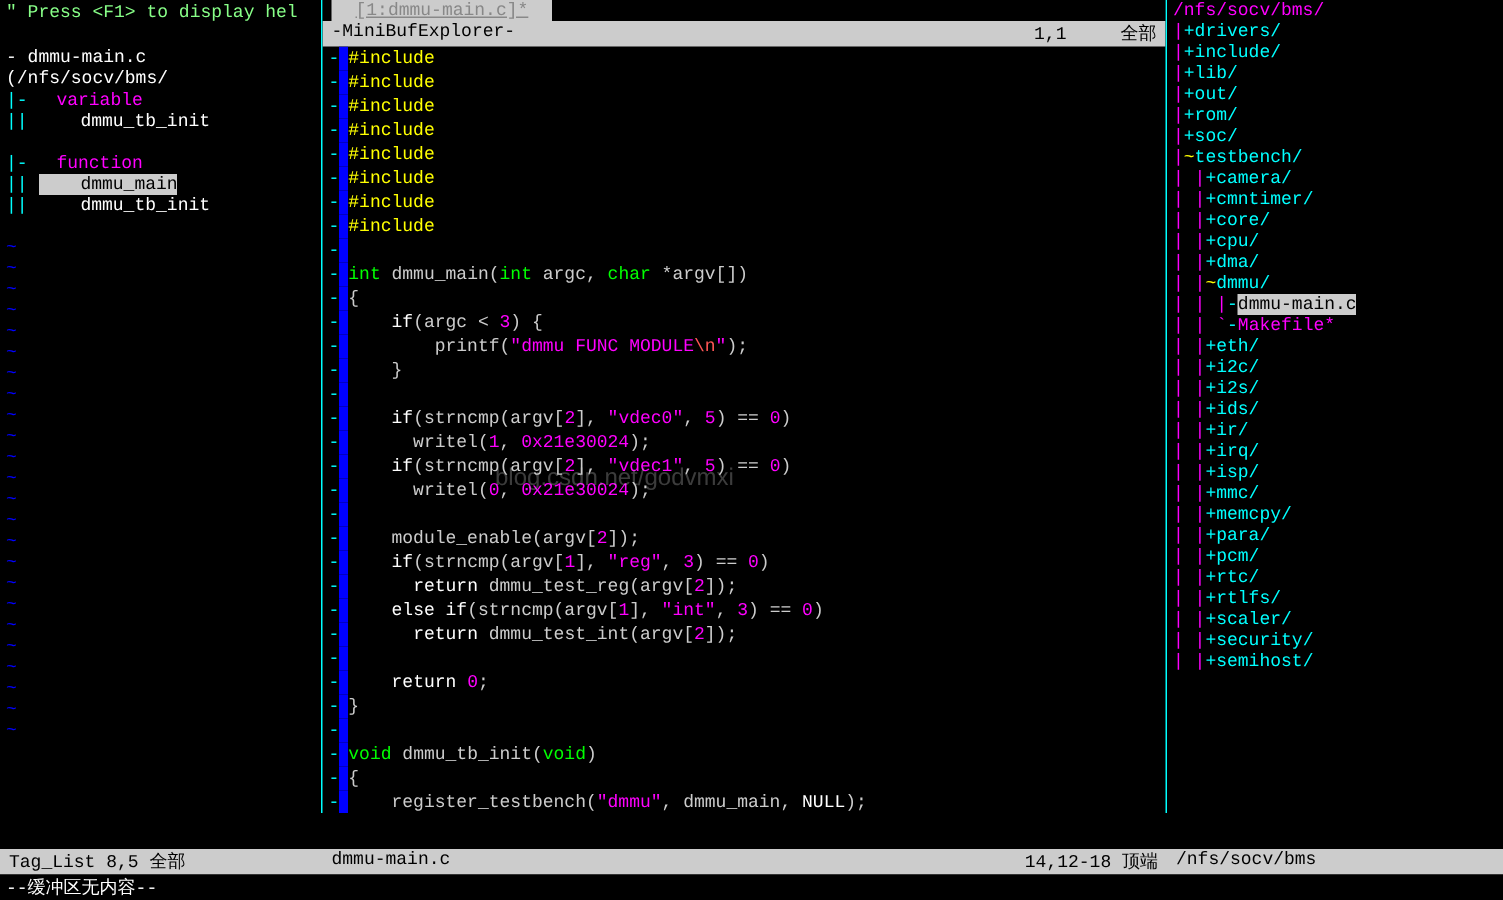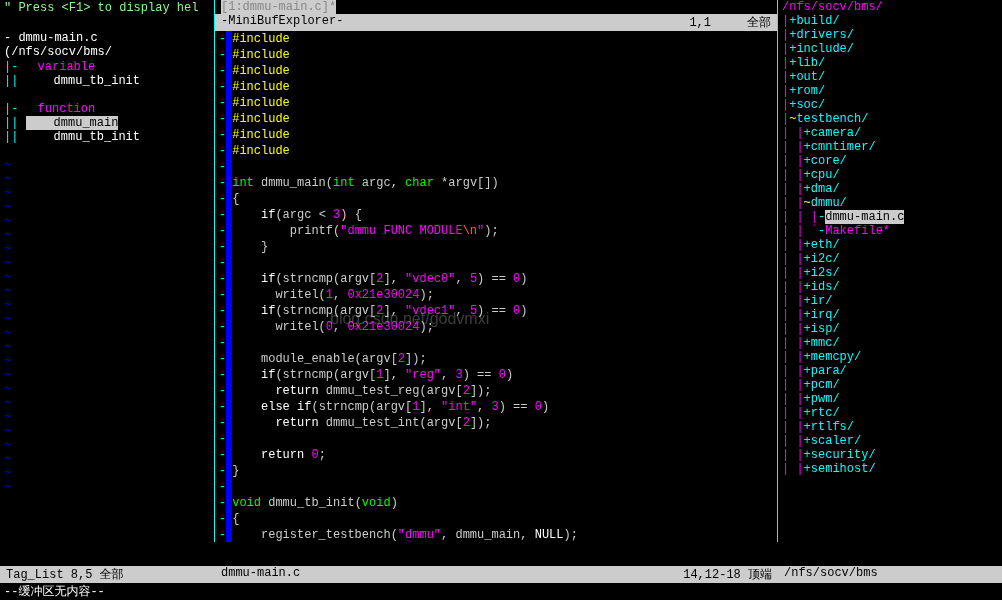--- a/index.html
+++ b/index.html
@@ -13,21 +13,21 @@
 .help-line { color:#8f8; padding:1px 4px; white-space:nowrap; overflow:hidden; }
 .tag-header { color:#fff; padding:1px 4px; }
 .tag-line { padding:0 4px; white-space:nowrap; }
 .tilde { color:#00f; }
 .bar { color:#0ff; }
 .dash { color:#0ff; }
 .tag-kw { color:#ff00ff; padding-left:12px; }
 .tag-item { color:#fff; padding-left:28px; }
 .tag-item.sel { background:#ccc; color:#000; }
 .minibuf { display:flex; justify-content:space-between; padding:0 6px; background:#000; color:#0ff; }
-.minibuf .tab { background:#ccc; color:#888; padding:0 0; }
+.minibuf .tab { background:#ccc; color:#888; padding:0 16px;text-decoration:underline; }
 .minibuf-status { background:#ccc; color:#000; display:flex; justify-content:space-between; padding:0 6px; }
 .code-area { flex:1; overflow:hidden; }
 .code-line { white-space:pre; padding-left:4px; height:16px; line-height:16px; }
 .gutter { color:#0ff; }
 .fold { background:#00f; color:#000; display:inline-block; width:6px; }
 .kw-include { color:#ff0; }
 .kw-header { color:#f0f; }
 .kw-type { color:#0f0; }
 .kw-ctrl { color:#ffffff; }
 .kw-str { color:#f0f; }
@@ -136,21 +136,20 @@
           <div class="code-line"><span class="gutter">-</span><span class="fold"> </span></div>
           <div class="code-line"><span class="gutter">-</span><span class="fold"> </span><span class="kw-type">void</span> dmmu_tb_init(<span class="kw-type">void</span>)</div>
           <div class="code-line"><span class="gutter">-</span><span class="fold"> </span>{</div>
           <div class="code-line"><span class="gutter">-</span><span class="fold"> </span>    register_testbench(<span class="kw-str">"dmmu"</span>, dmmu_main, <span class="kw-giant">NULL</span>);</div>
         </div>
 </div>
 
 <div class="right-panel">
   <div class="dir-line"><span class="d-bar">/nfs/socv/bms/</span></div>
   <div id="dir-body">
-          <div class="dir-line"><span class="d-bar">|</span><span class="d-top">+</span><span class="d-top">build/</span></div>
           <div class="dir-line"><span class="d-bar">|</span><span class="d-top">+</span><span class="d-top">drivers/</span></div>
           <div class="dir-line"><span class="d-bar">|</span><span class="d-top">+</span><span class="d-top">include/</span></div>
           <div class="dir-line"><span class="d-bar">|</span><span class="d-top">+</span><span class="d-top">lib/</span></div>
           <div class="dir-line"><span class="d-bar">|</span><span class="d-top">+</span><span class="d-top">out/</span></div>
           <div class="dir-line"><span class="d-bar">|</span><span class="d-top">+</span><span class="d-top">rom/</span></div>
           <div class="dir-line"><span class="d-bar">|</span><span class="d-top">+</span><span class="d-top">soc/</span></div>
           <div class="dir-line"><span class="d-bar">|</span><span class="d-tilde">~</span><span class="d-name">testbench/</span></div>
           <div class="dir-line"><span class="d-bar">| |</span><span class="d-top">+</span><span class="d-name">camera/</span></div>
           <div class="dir-line"><span class="d-bar">| |</span><span class="d-top">+</span><span class="d-name">cmntimer/</span></div>
           <div class="dir-line"><span class="d-bar">| |</span><span class="d-top">+</span><span class="d-name">core/</span></div>
@@ -163,21 +162,20 @@
           <div class="dir-line"><span class="d-bar">| |</span><span class="d-top">+</span><span class="d-name">i2c/</span></div>
           <div class="dir-line"><span class="d-bar">| |</span><span class="d-top">+</span><span class="d-name">i2s/</span></div>
           <div class="dir-line"><span class="d-bar">| |</span><span class="d-top">+</span><span class="d-name">ids/</span></div>
           <div class="dir-line"><span class="d-bar">| |</span><span class="d-top">+</span><span class="d-name">ir/</span></div>
           <div class="dir-line"><span class="d-bar">| |</span><span class="d-top">+</span><span class="d-name">irq/</span></div>
           <div class="dir-line"><span class="d-bar">| |</span><span class="d-top">+</span><span class="d-name">isp/</span></div>
           <div class="dir-line"><span class="d-bar">| |</span><span class="d-top">+</span><span class="d-name">mmc/</span></div>
           <div class="dir-line"><span class="d-bar">| |</span><span class="d-top">+</span><span class="d-name">memcpy/</span></div>
           <div class="dir-line"><span class="d-bar">| |</span><span class="d-top">+</span><span class="d-name">para/</span></div>
           <div class="dir-line"><span class="d-bar">| |</span><span class="d-top">+</span><span class="d-name">pcm/</span></div>
-          <div class="dir-line"><span class="d-bar">| |</span><span class="d-top">+</span><span class="d-name">pwm/</span></div>
           <div class="dir-line"><span class="d-bar">| |</span><span class="d-top">+</span><span class="d-name">rtc/</span></div>
           <div class="dir-line"><span class="d-bar">| |</span><span class="d-top">+</span><span class="d-name">rtlfs/</span></div>
           <div class="dir-line"><span class="d-bar">| |</span><span class="d-top">+</span><span class="d-name">scaler/</span></div>
           <div class="dir-line"><span class="d-bar">| |</span><span class="d-top">+</span><span class="d-name">security/</span></div>
           <div class="dir-line"><span class="d-bar">| |</span><span class="d-top">+</span><span class="d-name">semihost/</span></div>
         </div>
 </div>
 
 </div>
 

